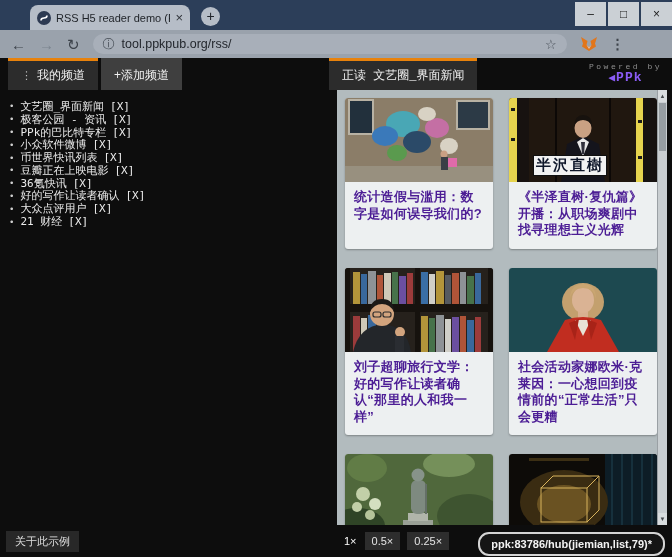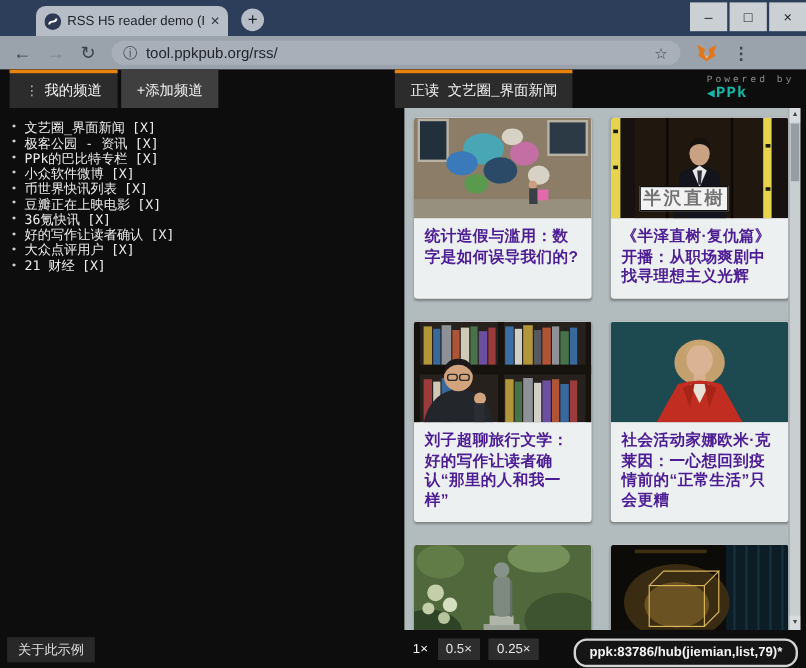--- a/index.html
+++ b/index.html
@@ -50,23 +50,23 @@
   .ph-left { width:329px; flex:none; display:flex; gap:3px; padding-left:8px; }
   .tabbtn {
     height:32px; display:flex; align-items:center; gap:5px; padding:0 13px;
     background:#2c2c2c; border-top:3px solid transparent;
     color:#f2f2f2; font-size:12px; white-space:nowrap;
   }
   .tabbtn.orange { border-top-color:#e8820c; }
   .tabbtn.add { background:#3f3f3f; }
   .grip { font-size:11px; color:#bdbdbd; }
   .ph-right { flex:1; display:flex; justify-content:space-between;font-family:Liberation Mono, monospace; }
-  .brand { text-align:left; padding:4px 10px 0 0; line-height:1.15; }
+  .brand { text-align:center; padding:4px 10px 0 0; line-height:1.15; }
   .powered { font-size:8px; letter-spacing:2.5px; color:#8f8f8f; }
-  .ppk { font-size:13px; font-weight:bold; color:#14b8a6; letter-spacing:1px; }
+  .ppk { font-size:13px; font-weight:bold; color:#8b5cf6; letter-spacing:1px; }
   .ppk .arr { font-size:11px; }
   
   .main { display:flex; height:435px; }
   .sidebar {
     width:337px; flex:none; padding:10px 0 0 9px;
     font-family:"DejaVu Sans Mono", monospace;
   }
   .feed { display:flex; align-items:center; gap:6px; height:12.8px; font-size:11px; color:#ececec; }
   .feed .b { font-size:9px; color:#cfcfcf; }
   .content { flex:1; background:#b2bbbe; position:relative; overflow:hidden; margin-right:5px; }
@@ -75,21 +75,21 @@
     padding:8px 0 0 8px;
   }
   .card { background:#edf0f1; border-radius:3px; overflow:hidden; box-shadow:0 1px 2px rgba(0,0,0,.3); }
   .cimg { height:84px; position:relative; overflow:hidden; }
   .cimg svg { display:block; width:100%; height:100%; }
   .ctitle {
     padding:7px 9px 10px; font-size:13px; font-weight:bold; color:#4c1d95;
     line-height:1.28; letter-spacing:.3px;
   }
   .hanzawa-logo {
-    position:absolute; left:24px; bottom:6px; background:#f2f2f2; color:#737373;
+    position:absolute; left:24px; bottom:6px; background:#f2f2f2; color:#0f172a;
     font-weight:bold; font-size:15px; padding:0 2px; letter-spacing:2px; border:1px solid #101010;
   }
   
   .scrollbar {
     position:absolute; right:0; top:0; width:10px; height:100%;
     background:#c9ced1; border-left:1px solid #9aa0a4;
   }
   .sb-btn { height:12px; background:#d8dcde; color:#45494d; font-size:6px;
     display:flex; align-items:center; justify-content:center; }
   .sb-btn.down { position:absolute; bottom:0; left:0; right:0; }

